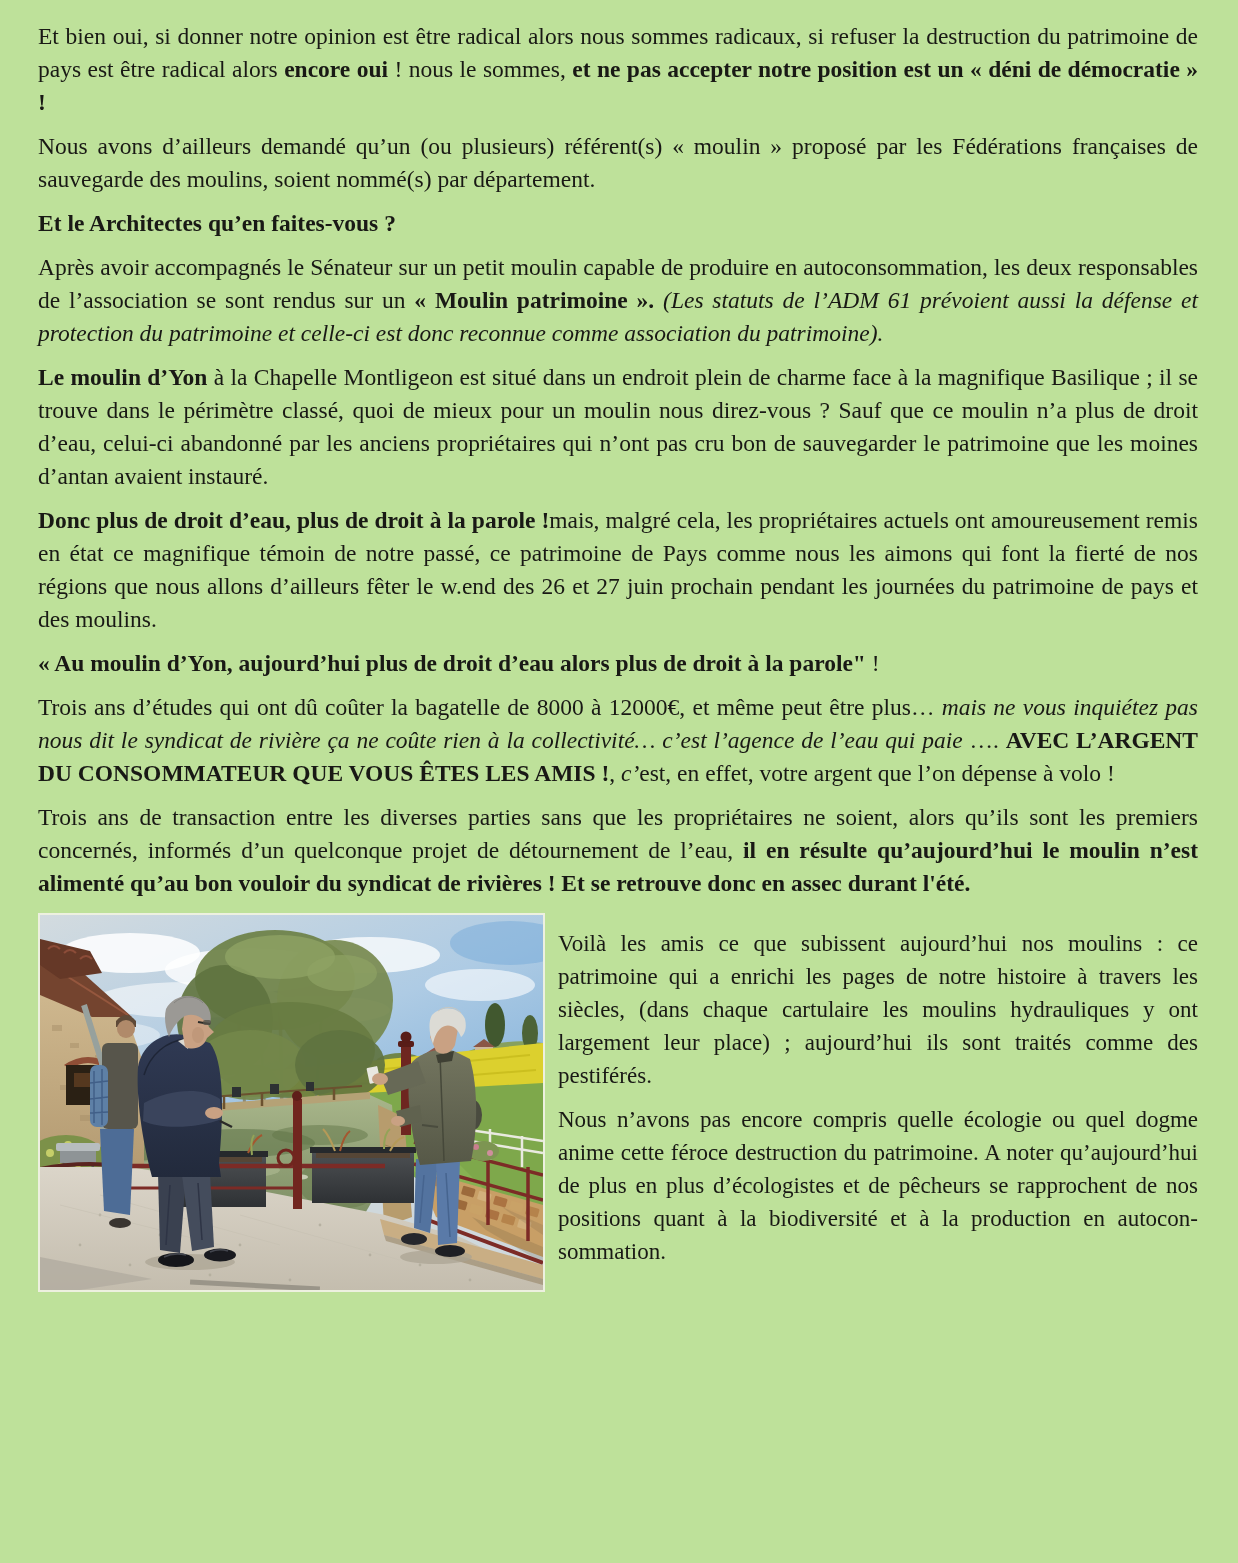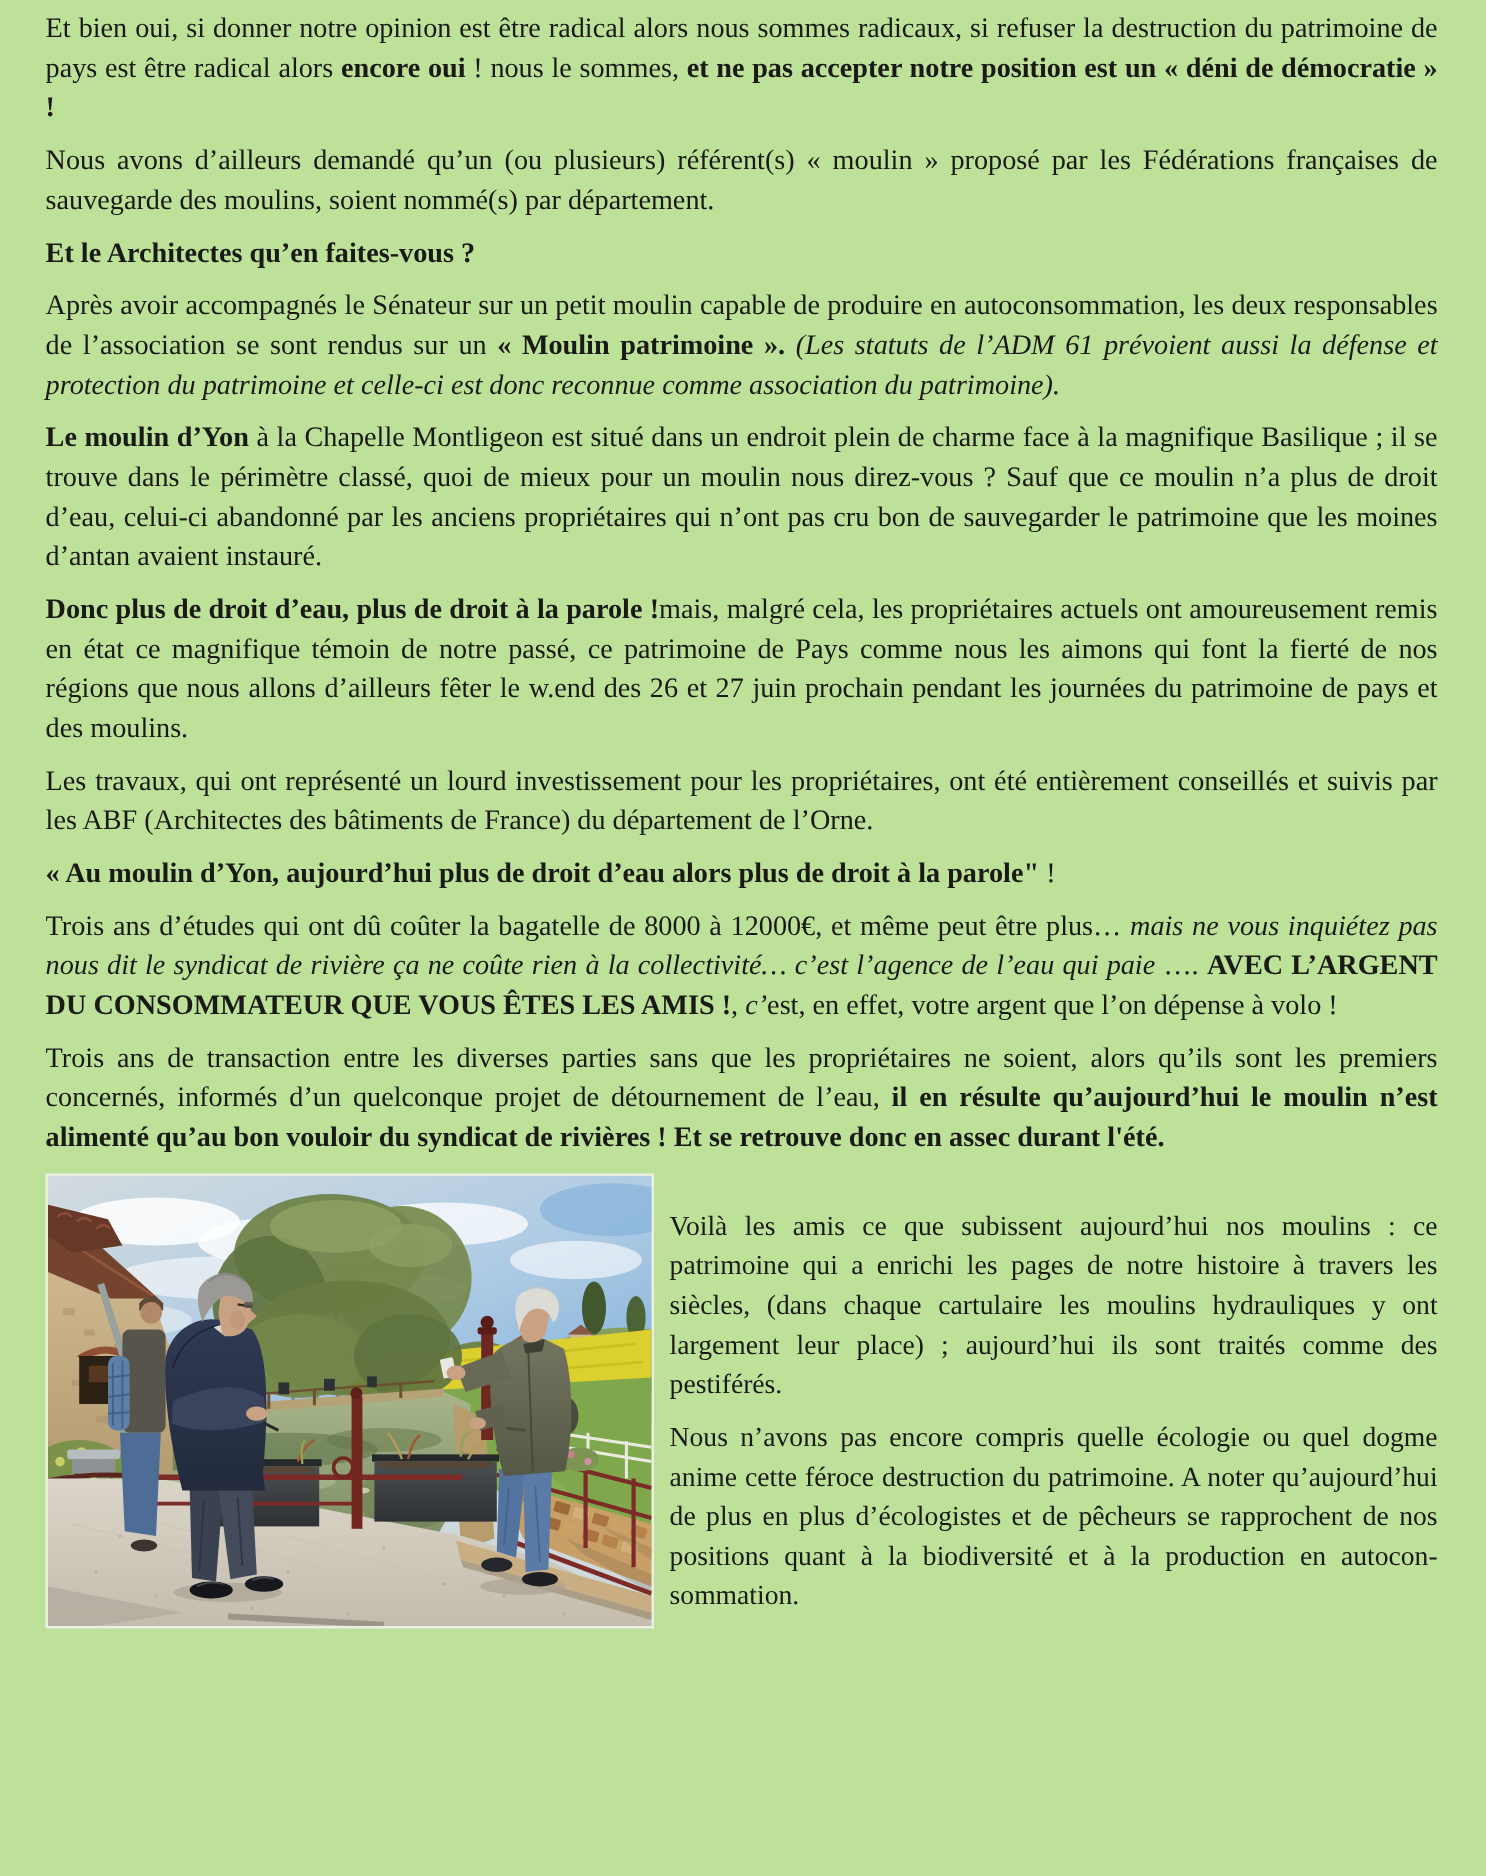--- a/index.html
+++ b/index.html
@@ -6,38 +6,38 @@
   body{
     width:1238px;height:1563px;
     background:#bee19a;
     font-family:"Liberation Serif","DejaVu Serif",serif;
     color:#191915;
     overflow:hidden;
   }
   .page{
     box-sizing:border-box;
     width:1238px;height:1563px;
-    padding:8px 40px 0 38px;
+    padding:20px 40px 0 38px;
   }
   .para{
     margin:0 0 11px 0;
     font-size:23.5px;
     line-height:33px;
     text-align:justify;
     text-justify:inter-word;
     hyphens:manual;
     -webkit-hyphens:manual;
   }
   .run-n{font-weight:normal;font-style:normal;}
   .run-b{font-weight:bold;font-style:normal;}
   .run-i{font-weight:normal;font-style:italic;}
   .run-bi{font-weight:bold;}
   .photo-row{
     display:flex;
-    align-items:flex-end;
+    align-items:center;
     margin-top:13px;
   }
   figure.photo{
     margin:0;
     flex:none;
     width:503px;height:375px;
     border:2px solid #edf0e0;
     background:#cfd8dc;
     line-height:0;
   }
@@ -57,21 +57,20 @@
 <body style="background: rgb(190, 225, 154); color: rgb(25, 25, 21);">
 
 <div class="page">
   <div>
     <p class="para"><span class="run-n">Et bien oui,  si donner notre opinion est être radical alors nous sommes radicaux, si refuser la destruc­tion du patrimoine de pays est être radical alors </span><span class="run-b">encore oui</span><span class="run-n"> ! nous le sommes,  </span><span class="run-b">et ne pas accepter notre position est un « déni de démocratie » !</span></p>
     <p class="para"><span class="run-n">Nous avons d’ailleurs demandé qu’un (ou plusieurs) référent(s) « moulin » proposé par les Fédérations françaises de sauvegarde des moulins, soient nommé(s) par département.</span></p>
     <p class="para"><span class="run-b">Et le Architectes qu’en faites-vous ?</span></p>
     <p class="para"><span class="run-n">Après avoir accompagnés  le Sénateur sur un petit moulin capable de produire en autoconsomma­tion,  les deux responsables de l’association se sont rendus sur un </span><span class="run-b">« Moulin patrimoine ». </span><span class="run-i">(Les statuts de l’ADM 61 prévoient aussi la défense et protection du patrimoine et celle-ci est donc reconnue comme association du patrimoine).</span></p>
     <p class="para"><span class="run-b">Le moulin d’Yon</span><span class="run-n"> à la Chapelle Montligeon est situé dans un endroit plein de charme face à la magni­fique Basilique ; il se trouve dans le périmètre classé, quoi de mieux pour un moulin nous direz-vous ? Sauf  que ce moulin n’a plus de droit d’eau, celui-ci  abandonné par les anciens propriétaires qui n’ont pas cru bon de sauvegarder le patrimoine que les moines d’antan avaient instauré.</span></p>
     <p class="para"><span class="run-bi">Donc plus de droit d’eau, plus de droit à la parole !</span><span class="run-n">mais, malgré cela, les propriétaires actuels ont amoureusement remis en état ce magnifique témoin de notre passé, ce patrimoine de Pays comme nous les aimons qui font la fierté de nos régions que nous allons d’ailleurs fêter le w.end  des 26 et 27 juin prochain pendant les journées du patrimoine de pays et des moulins.</span></p>
-    <p class="para"><span class="run-n">Les travaux, qui ont représenté un lourd investissement pour les propriétaires, ont été  entièrement conseillés et suivis par les ABF (Architectes des bâtiments de France)  du département de l’Orne.</span></p>
     <p class="para"><span class="run-bi">« Au moulin d’Yon, aujourd’hui plus de droit d’eau alors plus de droit à la parole"</span><span class="run-n"> !</span></p>
     <p class="para"><span class="run-n">Trois ans d’études qui ont dû coûter la bagatelle de 8000 à 12000€, et même peut être plus… </span><span class="run-i">mais ne vous inquiétez pas nous dit le syndicat de rivière ça ne coûte rien à la collectivité… c’est l’agence de l’eau qui paie</span><span class="run-n"> …. </span><span class="run-b">AVEC L’ARGENT DU CONSOMMATEUR QUE VOUS ÊTES LES AMIS !</span><span class="run-n">, </span><span class="run-i">c’</span><span class="run-n">est, en ef­fet, votre argent que l’on dépense à volo !</span></p>
     <p class="para"><span class="run-n"> Trois ans de transaction entre les diverses parties  sans que les propriétaires ne soient, alors qu’ils sont les premiers concernés,  informés d’un quelconque projet de détournement de l’eau, </span><span class="run-b">il en résulte qu’aujourd’hui le moulin n’est alimenté qu’au bon vouloir du syndicat de rivières ! Et se re­trouve donc en assec durant l'été.</span></p>
 
     <div class="photo-row">
       <figure class="photo">
         <svg width="503" height="375" viewBox="0 0 503 375" xmlns="http://www.w3.org/2000/svg">
           <defs>
             <linearGradient id="skyG" x1="0" y1="0" x2="1" y2="1">
               <stop offset="0" stop-color="#d3dbdf"></stop>

